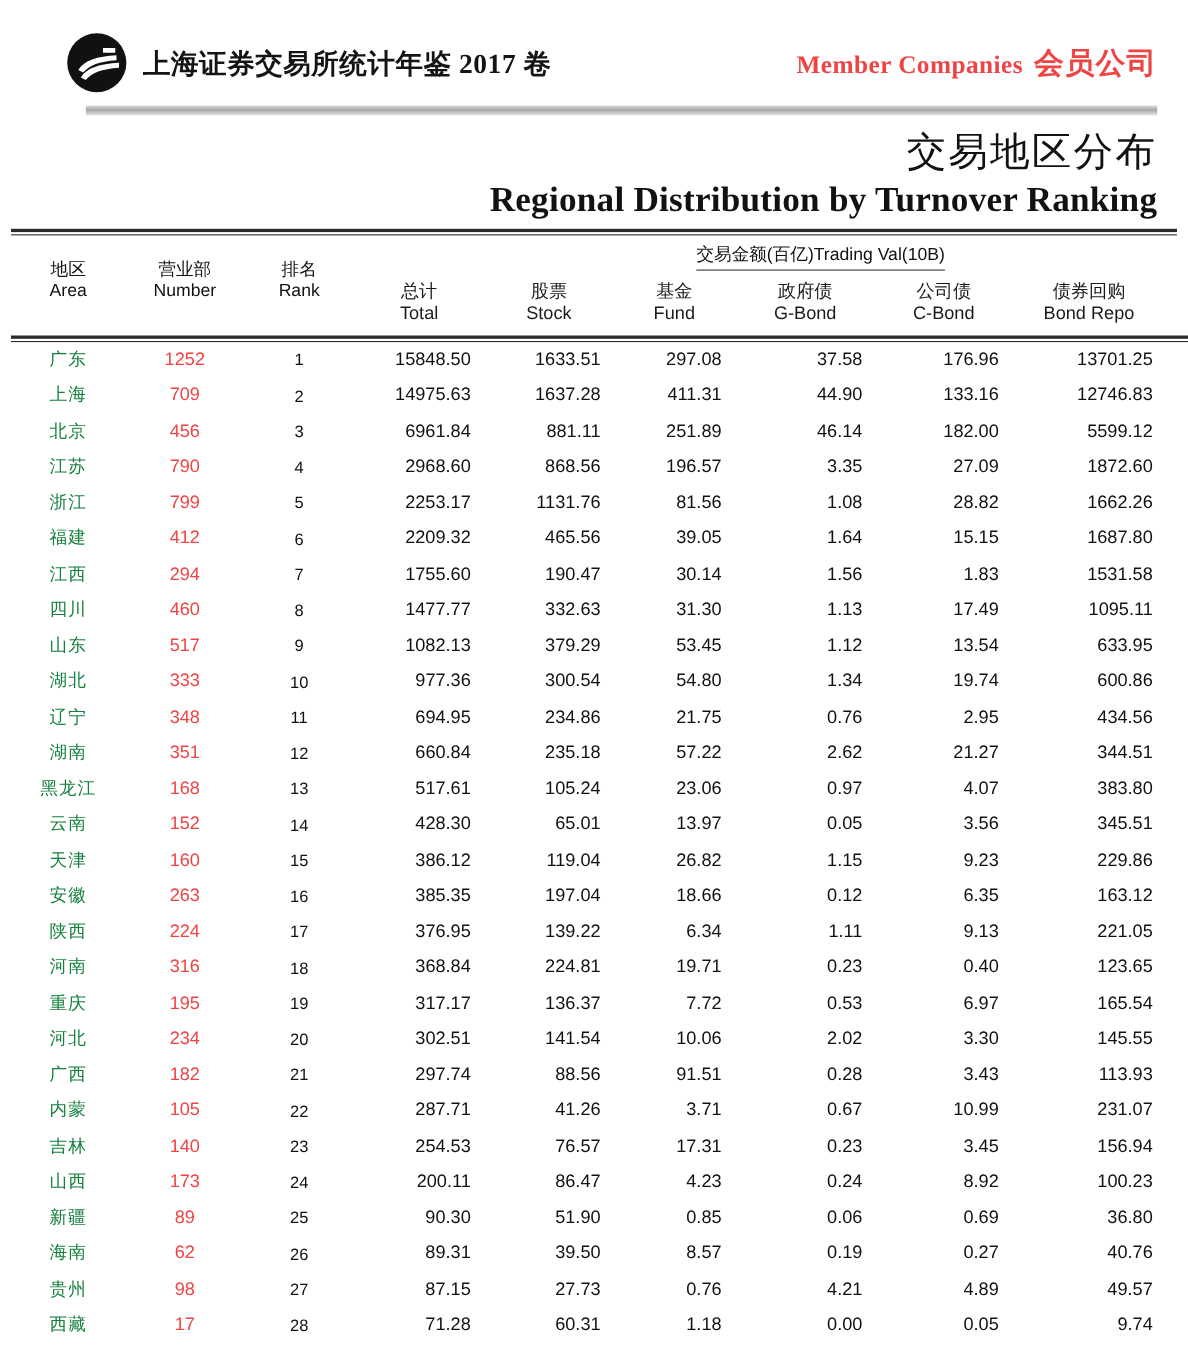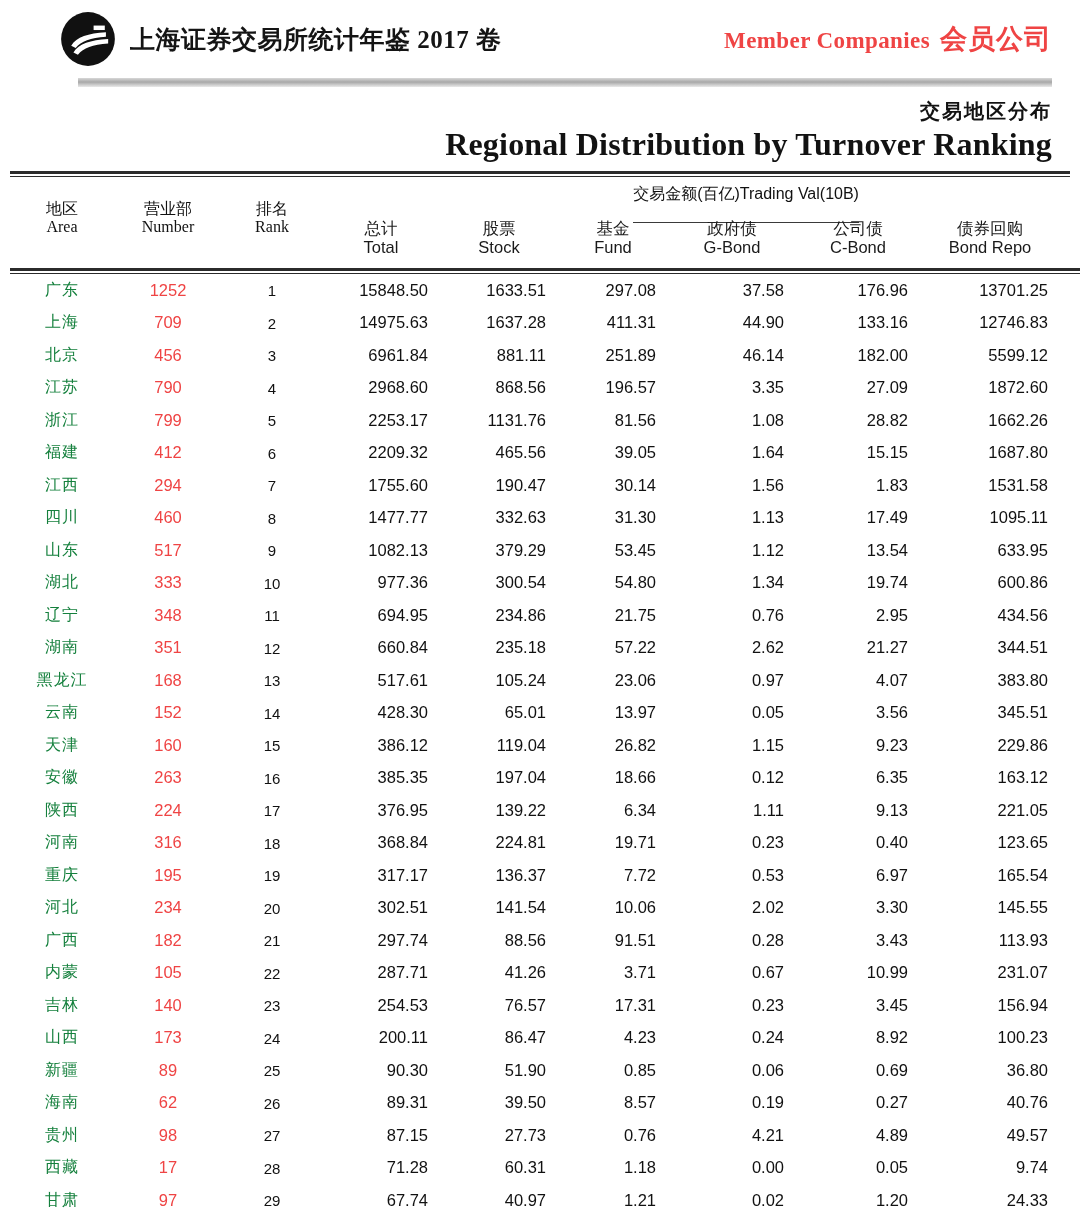--- a/index.html
+++ b/index.html
@@ -13,20 +13,21 @@
     font-family: "Liberation Sans", "DejaVu Sans", sans-serif;
     color: #1a1a1a;
     overflow: hidden;
   }
 
   .page {
     position: relative;
     width: 1080px;
     height: 1203px;
     box-sizing: border-box;
+    margin-top: 18px;
   }
 
   
   .runhead {
     position: relative;
     height: 78px;
     padding: 0 28px 0 60px;
     display: flex;
     align-items: center;
     justify-content: space-between;
@@ -71,22 +72,22 @@
     background: linear-gradient(180deg, #d8d8d8 0%, #a8a8a8 45%, #e9e9e9 100%);
   }
 
   
   .titleblock {
     margin: 12px 28px 0 28px;
     text-align: right;
   }
   .title-cn {
     font-family: "Liberation Serif", "DejaVu Serif", serif;
-    font-weight: bold;
-    font-size: 20px;
+    font-weight: normal;
+    font-size: 36px;
     letter-spacing: 2px;
     line-height: 1.2;
     color: #121212;
   }
   .title-en {
     font-family: "Liberation Serif", "DejaVu Serif", serif;
     font-weight: bold;
     font-size: 32px;
     letter-spacing: 0.2px;
     line-height: 1.25;
@@ -138,30 +139,29 @@
   }
   .grouphead {
     text-align: center;
     font-size: 16.5px;
     font-weight: bold;
     white-space: nowrap;
     padding-bottom: 4px !important;
   }
   .grouphead-inner {
     border-bottom: 1.5px solid #3a3a3a;
-    padding-bottom: 20px;
+    padding-bottom: 5px;
   }
   .stub-head {
     text-align: center;
     line-height: 1.18;
     font-weight: bold;
     font-size: 16.5px;
     padding-bottom: 6px !important;
     vertical-align: bottom;
-    font-family: Liberation Serif, serif;
   }
   .hrow2 th {
     text-align: center;
     line-height: 1.18;
     font-weight: bold;
     font-size: 16.5px;
     padding: 4px 0 8px 0 !important;
     vertical-align: bottom;
   }
   .hline-cn { display: block; }

